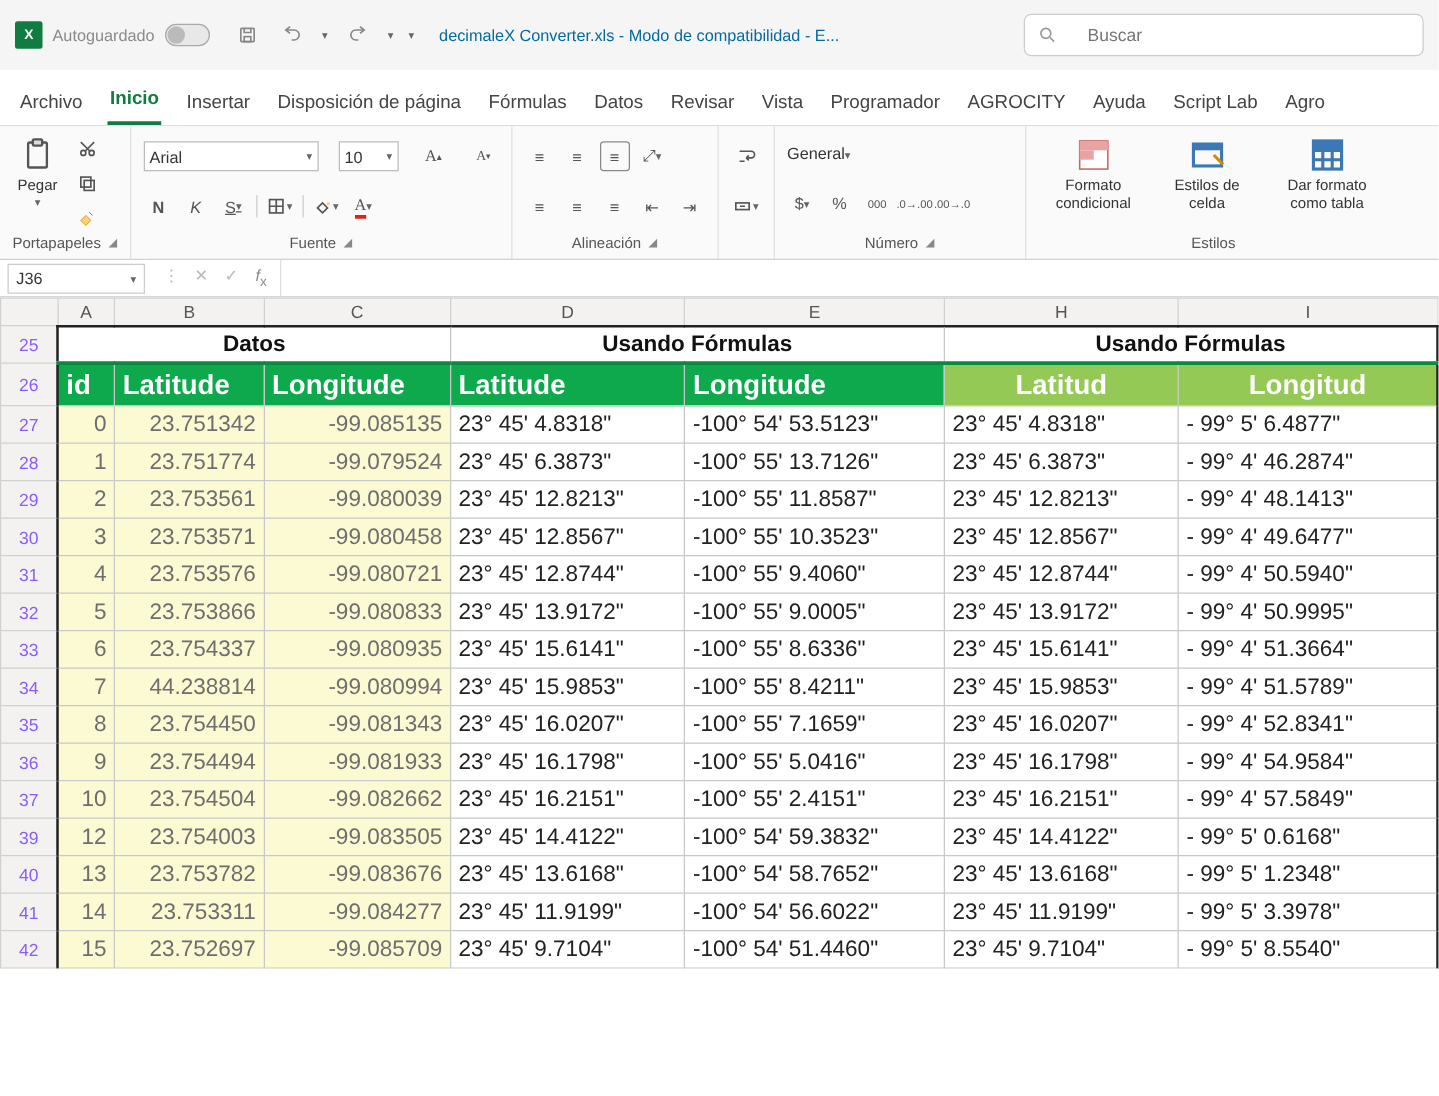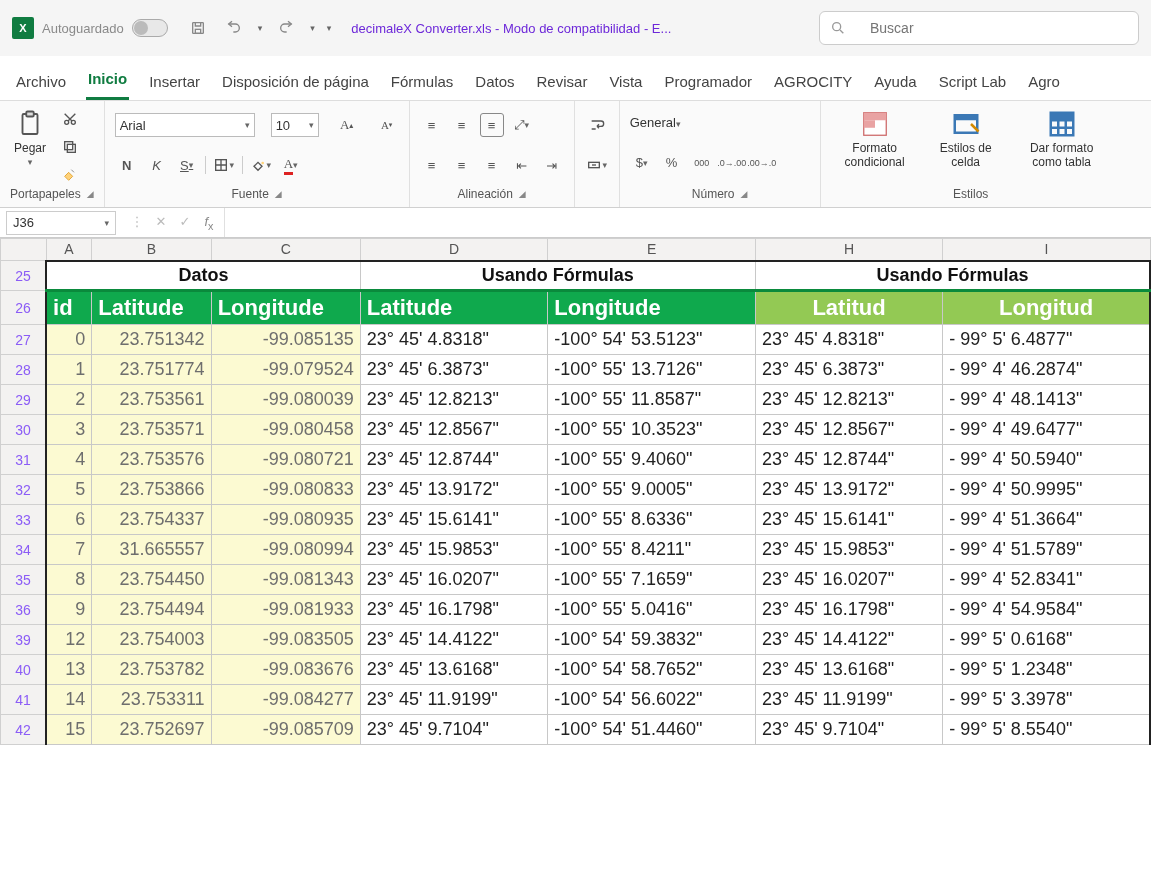--- a/index.html
+++ b/index.html
@@ -6,21 +6,21 @@
   body { font-family: "Segoe UI", Arial, sans-serif; font-size: 13px; background: #fff; color: #333; user-select: none; }
 
   
   .titlebar { display: flex; align-items: center; height: 56px; background: #f5f5f5; padding: 0 12px; gap: 8px; }
   .excel-logo { width: 22px; height: 22px; background: #107c41; color: #fff; display: flex; align-items: center; justify-content: center; font-size: 11px; font-weight: bold; border-radius: 2px; }
   .autosave { display: flex; align-items: center; gap: 8px; color: #8a8a8a; font-size: 13px; }
   .toggle { width: 36px; height: 18px; border: 1px solid #aaa; border-radius: 10px; position: relative; background: #e8e8e8; }
   .toggle::after { content: ""; position: absolute; left: 1px; top: 1px; width: 14px; height: 14px; background: #bbb; border-radius: 50%; }
   .qat { display: flex; gap: 12px; margin-left: 10px; color: #888; align-items: center; }
   .qat svg { width: 18px; height: 18px; }
-  .doc-title { margin-left: 12px; color: #6d28d9; font-size: 13px; }
+  .doc-title { margin-left: 12px; color: #0369a1; font-size: 13px; }
   .searchbox { margin-left: auto; flex: 0 0 320px; height: 34px; background: #fff; border: 1px solid #ccc; border-radius: 6px; display: flex; align-items: center; padding: 0 10px; gap: 24px; color: #888; }
   .searchbox input { border: none; outline: none; flex: 1; font-size: 14px; color: #444; }
 
   
   .tabs { display: flex; align-items: flex-end; gap: 18px; padding: 8px 14px 0; font-size: 15px; color: #444; border-bottom: 1px solid #ddd; background: #fff; }
   .tab { padding: 6px 2px 10px; cursor: pointer; white-space: nowrap; }
   .tab.active { color: #107c41; border-bottom: 3px solid #107c41; font-weight: 600; }
 
   
   .ribbon { display: flex; background: #fafafa; border-bottom: 1px solid #d0d0d0; }
@@ -439,21 +439,21 @@
           <td class="yellow">23.754337</td>
           <td class="yellow">-99.080935</td>
           <td class="txt-l">23° 45' 15.6141"</td>
           <td class="txt-l">-100° 55' 8.6336"</td>
           <td class="txt-l">23° 45' 15.6141"</td>
           <td class="txt-l thickR">- 99° 4' 51.3664"</td>
         </tr>
         <tr>
           <td class="rowhdr">34</td>
           <td class="yellow thickL">7</td>
-          <td class="yellow">31.665557</td>
+          <td class="yellow">44.238814</td>
           <td class="yellow">-99.080994</td>
           <td class="txt-l">23° 45' 15.9853"</td>
           <td class="txt-l">-100° 55' 8.4211"</td>
           <td class="txt-l">23° 45' 15.9853"</td>
           <td class="txt-l thickR">- 99° 4' 51.5789"</td>
         </tr>
         <tr>
           <td class="rowhdr">35</td>
           <td class="yellow thickL">8</td>
           <td class="yellow">23.754450</td>
@@ -467,20 +467,30 @@
           <td class="rowhdr">36</td>
           <td class="yellow thickL">9</td>
           <td class="yellow">23.754494</td>
           <td class="yellow">-99.081933</td>
           <td class="txt-l">23° 45' 16.1798"</td>
           <td class="txt-l">-100° 55' 5.0416"</td>
           <td class="txt-l">23° 45' 16.1798"</td>
           <td class="txt-l thickR">- 99° 4' 54.9584"</td>
         </tr>
         <tr>
+          <td class="rowhdr">37</td>
+          <td class="yellow thickL">10</td>
+          <td class="yellow">23.754504</td>
+          <td class="yellow">-99.082662</td>
+          <td class="txt-l">23° 45' 16.2151"</td>
+          <td class="txt-l">-100° 55' 2.4151"</td>
+          <td class="txt-l">23° 45' 16.2151"</td>
+          <td class="txt-l thickR">- 99° 4' 57.5849"</td>
+        </tr>
+        <tr>
           <td class="rowhdr">39</td>
           <td class="yellow thickL">12</td>
           <td class="yellow">23.754003</td>
           <td class="yellow">-99.083505</td>
           <td class="txt-l">23° 45' 14.4122"</td>
           <td class="txt-l">-100° 54' 59.3832"</td>
           <td class="txt-l">23° 45' 14.4122"</td>
           <td class="txt-l thickR">- 99° 5' 0.6168"</td>
         </tr>
         <tr>

